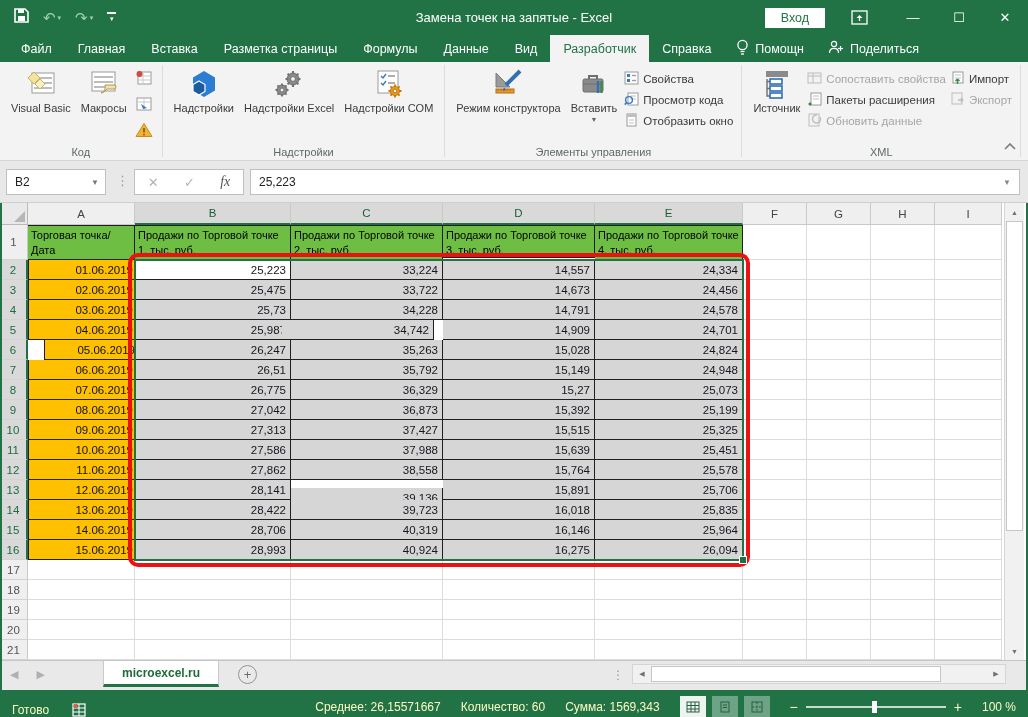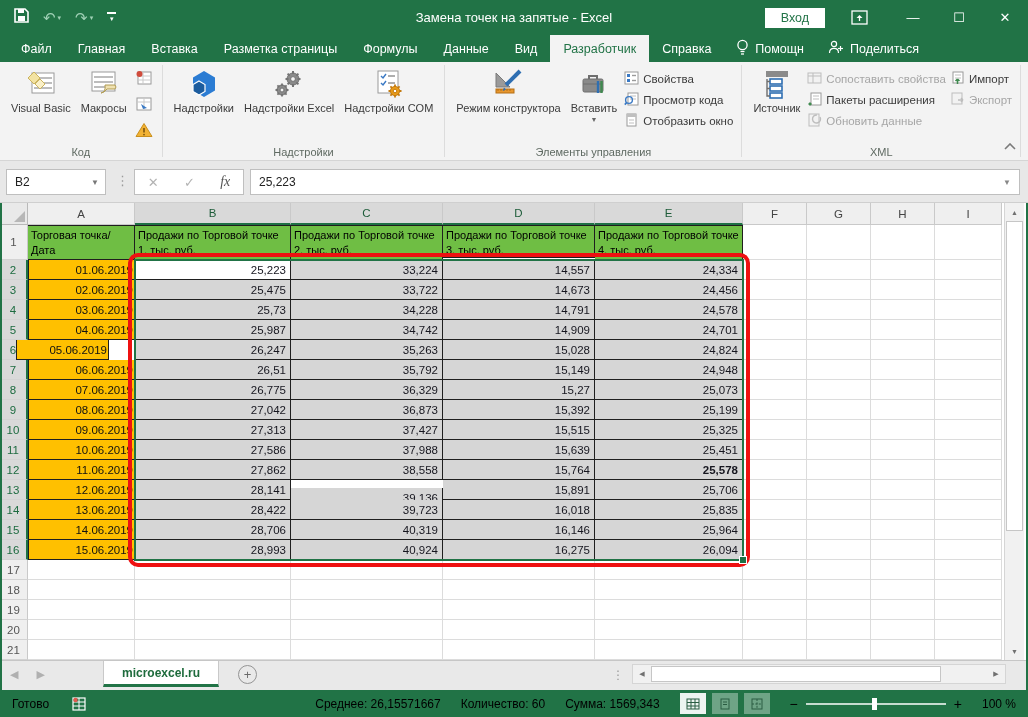--- a/index.html
+++ b/index.html
@@ -79,21 +79,21 @@
   .sheetbar { position:absolute; left:0; top:660px; right:0; height:30px; background:#e9e9e9; border-top:1px solid #c6c6c6; }
   .nav-arrows { position:absolute; left:10px; top:0; height:26px; display:flex; align-items:center; gap:18px; color:#b0b0b0; font-size:11px; }
   .sheettab { position:absolute; left:103px; top:0; height:26px; background:#fff; border-left:1px solid #c9c9c9; border-right:1px solid #c9c9c9; border-bottom:3px solid #217346; display:flex; align-items:center; padding:0 18px; font-size:12px; font-weight:bold; color:#1e6b3c; }
   .addsheet { position:absolute; left:238px; top:4px; width:19px; height:19px; border:1px solid #949494; border-radius:50%; color:#6a6a6a; font-size:13px; display:flex; align-items:center; justify-content:center; }
   .hsplit { position:absolute; left:612px; top:7px; color:#9a9a9a; font-size:12px; }
   .hscroll { position:absolute; left:632px; right:22px; top:3px; height:20px; background:#f1f1f1; border:1px solid #d5d5d5; }
   .hscroll .harrow { position:absolute; top:0; bottom:0; width:18px; display:flex; align-items:center; justify-content:center; color:#707070; font-size:7px; }
   .hscroll .hthumb { position:absolute; left:18px; top:1px; bottom:1px; width:290px; background:#fff; border:1px solid #c6c6c6; }
 
   
-  .statusbar { position:absolute; left:0; top:690px; right:0; height:27px; background:#217346; color:#000000; display:flex; align-items:center; font-size:12px; }
+  .statusbar { position:absolute; left:0; top:690px; right:0; height:27px; background:#217346; color:#fef9c3; display:flex; align-items:flex-end; font-size:12px; }
   .sb-mode { margin-left:12px; }
   .sb-macro { margin-left:22px; display:flex; align-items:center; }
   .sb-right { margin-left:auto; display:flex; align-items:center; gap:20px; padding-right:12px; }
   .viewicons { display:flex; align-items:center; gap:6px; }
   .vi { width:26px; height:21px; display:flex; align-items:center; justify-content:center; background:rgba(255,255,255,0.35); }
   .vi.active { background:rgba(255,255,255,0.92); }
   .zoomctl { display:flex; align-items:center; gap:8px; }
   .zoomctl .track { position:relative; width:140px; height:2px; background:rgba(255,255,255,0.75); }
   .zoomctl .zthumb { position:absolute; left:66px; top:-5px; width:5px; height:12px; background:#fff; }
   .zoomctl .zsign { font-size:14px; line-height:1; }
@@ -506,28 +506,28 @@
       <div class="gcell vcell" style="left: 135px; top: 97px; width: 156px; height: 20px;">25,73</div>
       <div class="gcell vcell" style="left: 291px; top: 97px; width: 152px; height: 20px;">34,228</div>
       <div class="gcell vcell" style="left: 443px; top: 97px; width: 152px; height: 20px;">14,791</div>
       <div class="gcell vcell" style="left: 595px; top: 97px; width: 148px; height: 20px;">24,578</div>
       <div class="gcell ecell" style="left: 743px; top: 97px; width: 64px; height: 20px;"></div>
       <div class="gcell ecell" style="left: 807px; top: 97px; width: 64px; height: 20px;"></div>
       <div class="gcell ecell" style="left: 871px; top: 97px; width: 64px; height: 20px;"></div>
       <div class="gcell ecell" style="left: 935px; top: 97px; width: 67px; height: 20px;"></div>
       <div class="gcell dcell" style="left: 28px; top: 117px; width: 107px; height: 20px;">04.06.2019</div>
       <div class="gcell vcell" style="left: 135px; top: 117px; width: 156px; height: 20px;">25,987</div>
-      <div class="gcell vcell" style="left: 291px; top: 117px; width: 152px; height: 20px; text-align: right;">34,742</div>
+      <div class="gcell vcell" style="left: 282px; top: 117px; width: 152px; height: 20px; text-align: right;">34,742</div>
       <div class="gcell vcell" style="left: 443px; top: 117px; width: 152px; height: 20px;">14,909</div>
       <div class="gcell vcell" style="left: 595px; top: 117px; width: 148px; height: 20px;">24,701</div>
       <div class="gcell ecell" style="left: 743px; top: 117px; width: 64px; height: 20px;"></div>
       <div class="gcell ecell" style="left: 807px; top: 117px; width: 64px; height: 20px;"></div>
       <div class="gcell ecell" style="left: 871px; top: 117px; width: 64px; height: 20px;"></div>
       <div class="gcell ecell" style="left: 935px; top: 117px; width: 67px; height: 20px;"></div>
-      <div class="gcell dcell" style="left: 16px; top: 137px; width: 93px; height: 20px; padding-left: 32px;">05.06.2019</div>
+      <div class="gcell dcell" style="left: 44px; top: 137px; width: 93px; height: 20px; padding-left: 32px;">05.06.2019</div>
       <div class="gcell vcell" style="left: 135px; top: 137px; width: 156px; height: 20px;">26,247</div>
       <div class="gcell vcell" style="left: 291px; top: 137px; width: 152px; height: 20px;">35,263</div>
       <div class="gcell vcell" style="left: 443px; top: 137px; width: 152px; height: 20px;">15,028</div>
       <div class="gcell vcell" style="left: 595px; top: 137px; width: 148px; height: 20px;">24,824</div>
       <div class="gcell ecell" style="left: 743px; top: 137px; width: 64px; height: 20px;"></div>
       <div class="gcell ecell" style="left: 807px; top: 137px; width: 64px; height: 20px;"></div>
       <div class="gcell ecell" style="left: 871px; top: 137px; width: 64px; height: 20px;"></div>
       <div class="gcell ecell" style="left: 935px; top: 137px; width: 67px; height: 20px;"></div>
       <div class="gcell dcell" style="left: 28px; top: 157px; width: 107px; height: 20px;">06.06.2019</div>
       <div class="gcell vcell" style="left: 135px; top: 157px; width: 156px; height: 20px;">26,51</div>
@@ -571,21 +571,21 @@
       <div class="gcell vcell" style="left: 443px; top: 237px; width: 152px; height: 20px;">15,639</div>
       <div class="gcell vcell" style="left: 595px; top: 237px; width: 148px; height: 20px;">25,451</div>
       <div class="gcell ecell" style="left: 743px; top: 237px; width: 64px; height: 20px;"></div>
       <div class="gcell ecell" style="left: 807px; top: 237px; width: 64px; height: 20px;"></div>
       <div class="gcell ecell" style="left: 871px; top: 237px; width: 64px; height: 20px;"></div>
       <div class="gcell ecell" style="left: 935px; top: 237px; width: 67px; height: 20px;"></div>
       <div class="gcell dcell" style="left: 28px; top: 257px; width: 107px; height: 20px;">11.06.2019</div>
       <div class="gcell vcell" style="left: 135px; top: 257px; width: 156px; height: 20px;">27,862</div>
       <div class="gcell vcell" style="left: 291px; top: 257px; width: 152px; height: 20px;">38,558</div>
       <div class="gcell vcell" style="left: 443px; top: 257px; width: 152px; height: 20px;">15,764</div>
-      <div class="gcell vcell" style="left: 595px; top: 257px; width: 148px; height: 20px; font-weight: bold;">25,578</div>
+      <div class="gcell vcell" style="left: 595px; top: 257px; width: 148px; height: 20px;">25,578</div>
       <div class="gcell ecell" style="left: 743px; top: 257px; width: 64px; height: 20px;"></div>
       <div class="gcell ecell" style="left: 807px; top: 257px; width: 64px; height: 20px;"></div>
       <div class="gcell ecell" style="left: 871px; top: 257px; width: 64px; height: 20px;"></div>
       <div class="gcell ecell" style="left: 935px; top: 257px; width: 67px; height: 20px;"></div>
       <div class="gcell dcell" style="left: 28px; top: 277px; width: 107px; height: 20px;">12.06.2019</div>
       <div class="gcell vcell" style="left: 135px; top: 277px; width: 156px; height: 20px;">28,141</div>
       <div class="gcell vcell" style="left: 291px; top: 285px; width: 152px; height: 20px;">39,136</div>
       <div class="gcell vcell" style="left: 443px; top: 277px; width: 152px; height: 20px;">15,891</div>
       <div class="gcell vcell" style="left: 595px; top: 277px; width: 148px; height: 20px;">25,706</div>
       <div class="gcell ecell" style="left: 743px; top: 277px; width: 64px; height: 20px;"></div>

